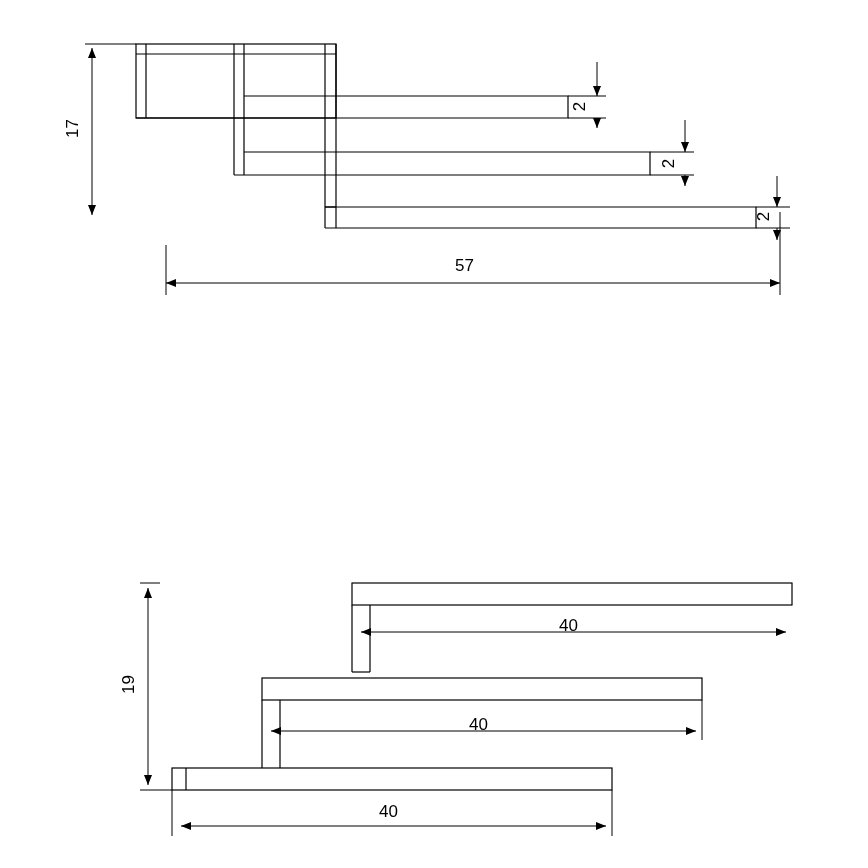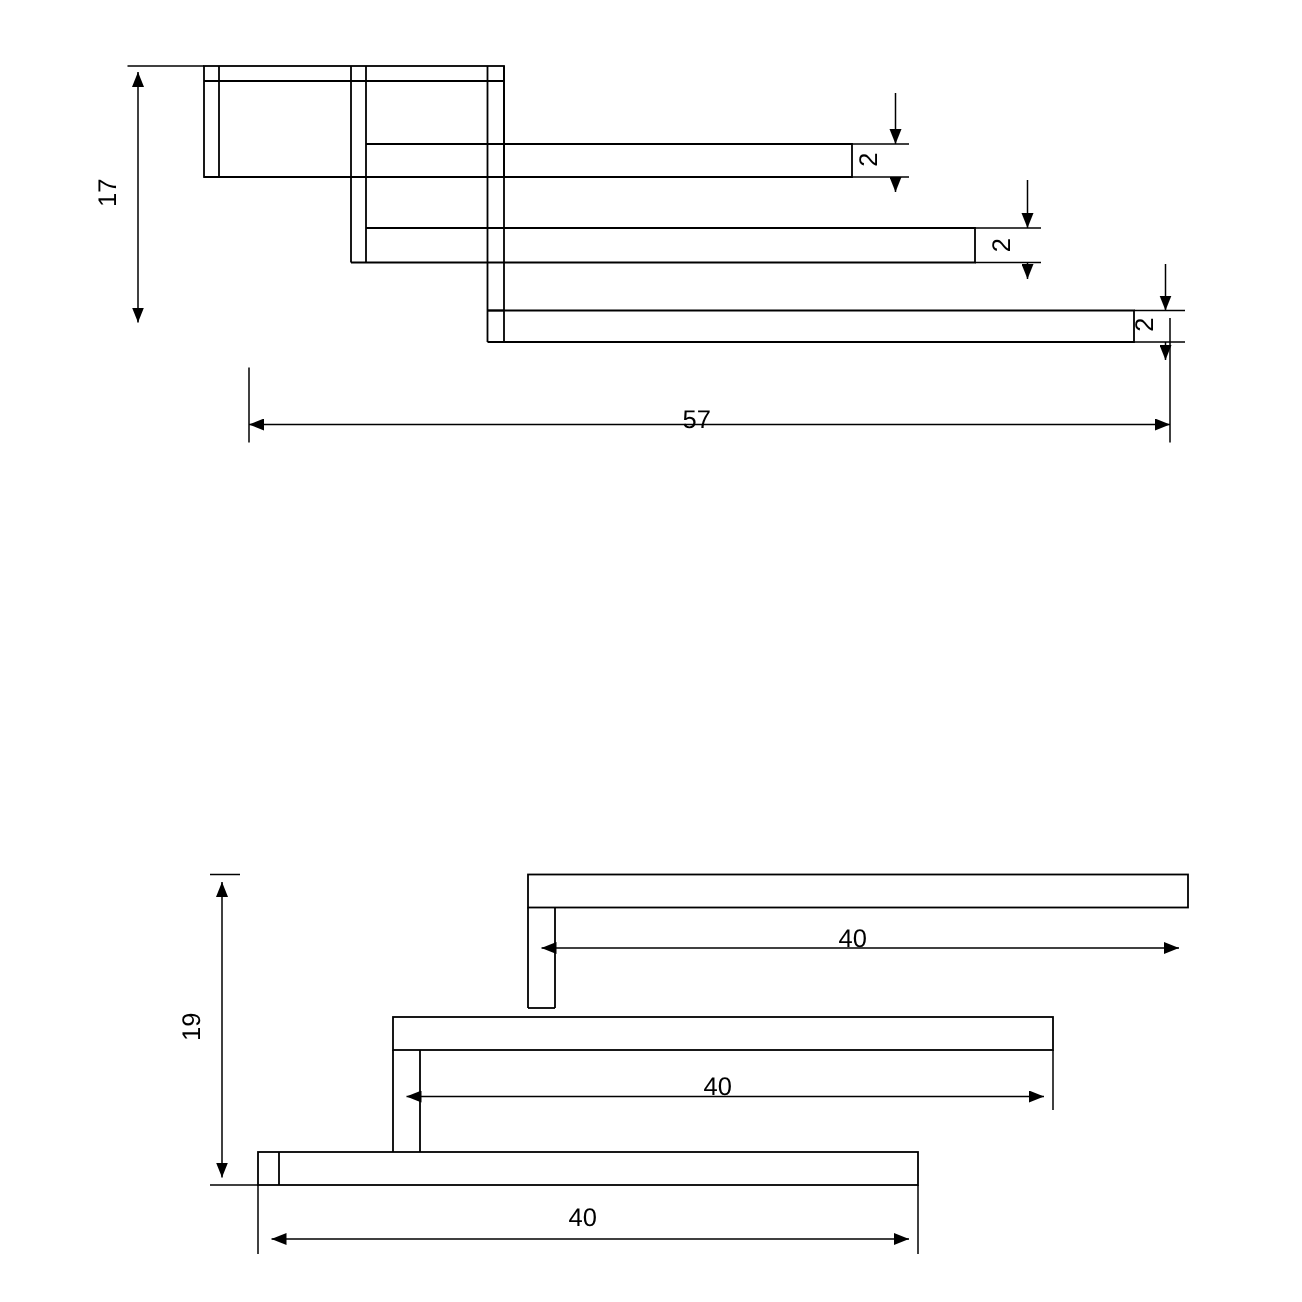--- a/index.html
+++ b/index.html
@@ -130,21 +130,21 @@
       <line x1="702" y1="700" x2="702" y2="740"></line>
 
       <line x1="181" y1="826" x2="606" y2="826" marker-start="url(#arrStart)" marker-end="url(#arrEnd)"></line>
       <line x1="172" y1="790" x2="172" y2="836"></line>
       <line x1="612" y1="790" x2="612" y2="836"></line>
     </g>
   </svg>
 
   <div class="dim-label rot" style="left:52px; top:120px; width:40px; text-align:center;">17</div>
 
-  <div class="dim-label" style="left:455px; top:271px;">57</div>
+  <div class="dim-label" style="left:455px; top:257px;">57</div>
 
   <div class="dim-label rot" style="left:566px; top:98px; width:26px; text-align:center;">2</div>
 
   <div class="dim-label rot" style="left:655px; top:155px; width:26px; text-align:center;">2</div>
 
   <div class="dim-label rot" style="left:750px; top:208px; width:26px; text-align:center;">2</div>
 
   <div class="dim-label rot" style="left:108px; top:676px; width:40px; text-align:center;">19</div>
 
   <div class="dim-label" style="left:559px; top:617px;">40</div>

